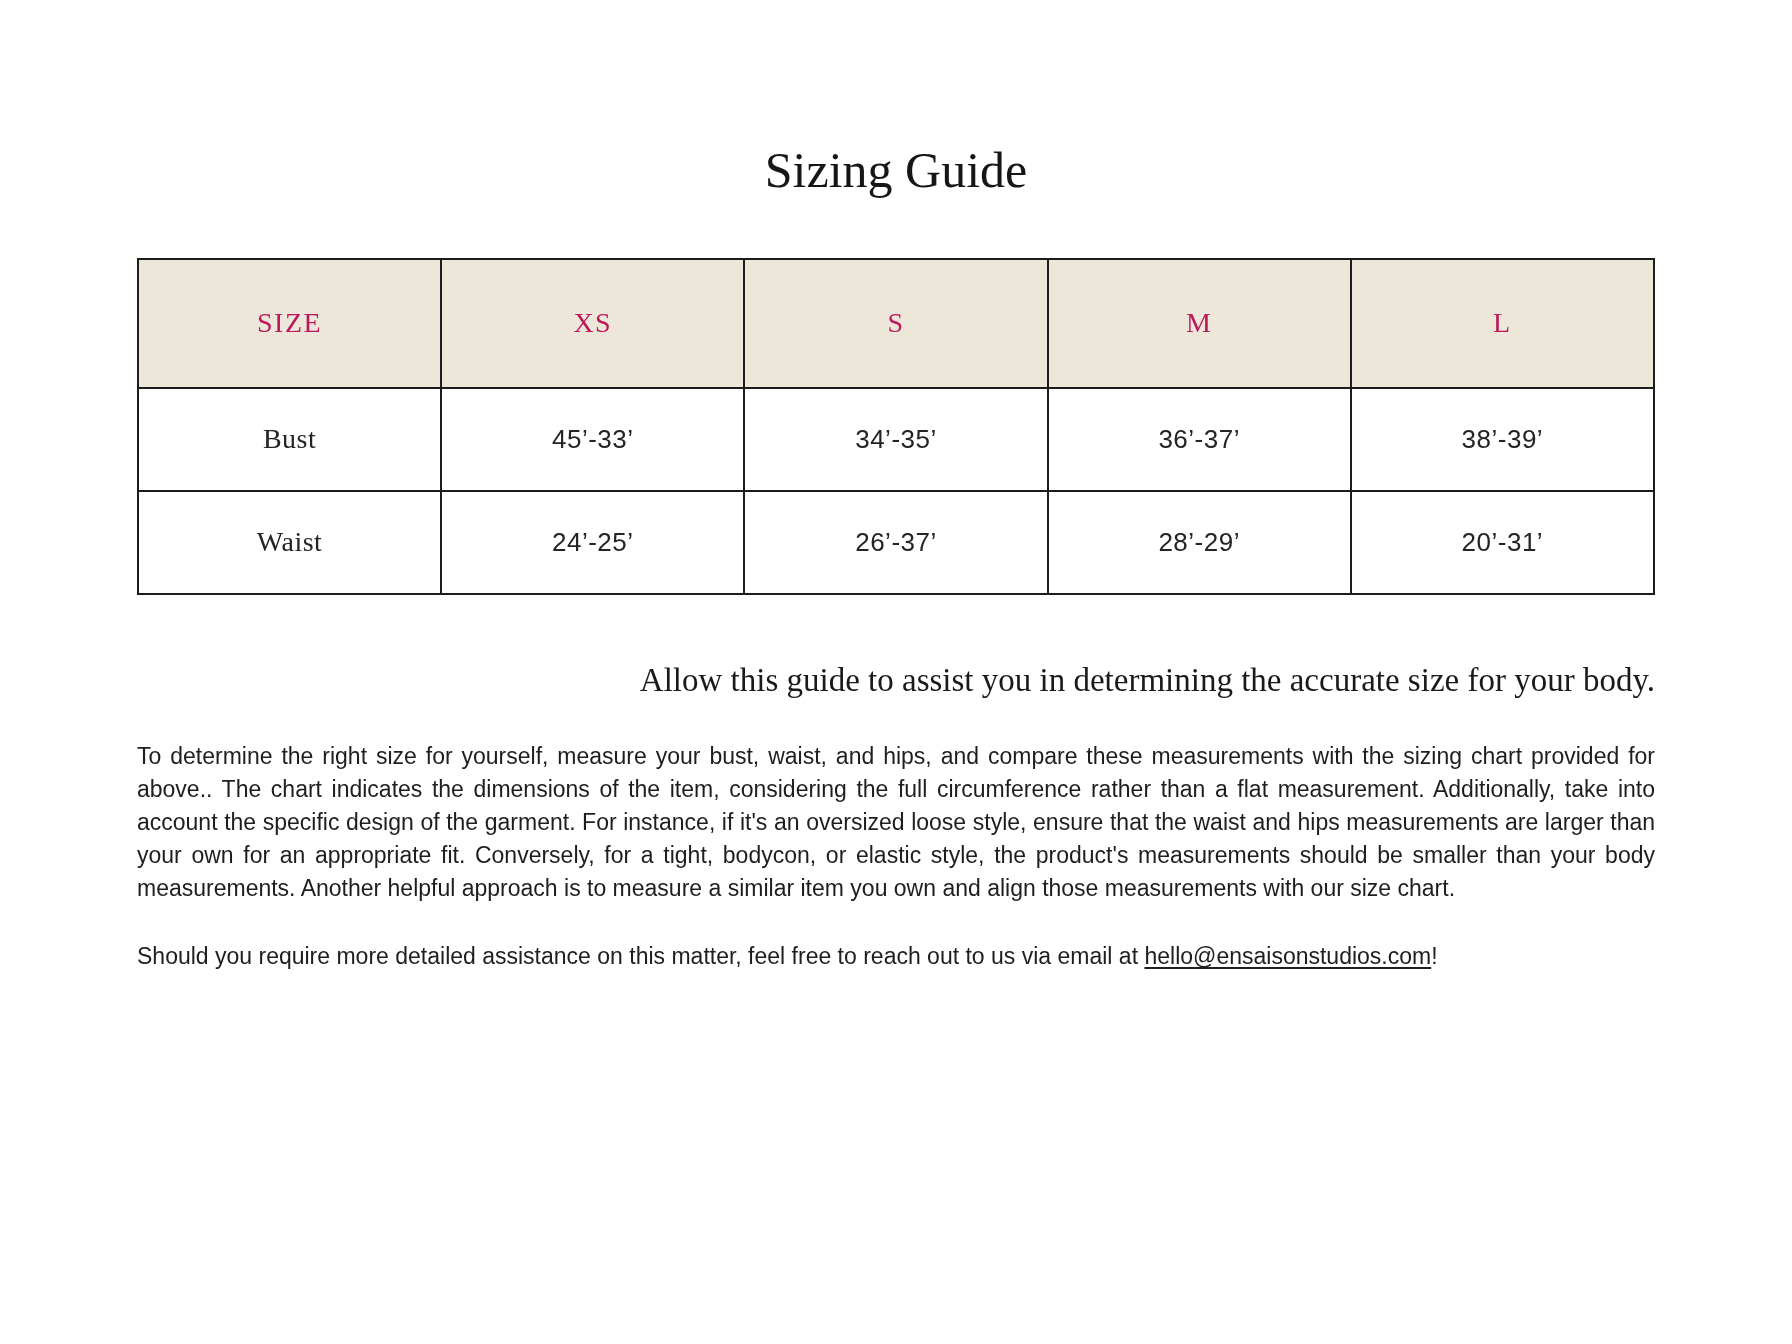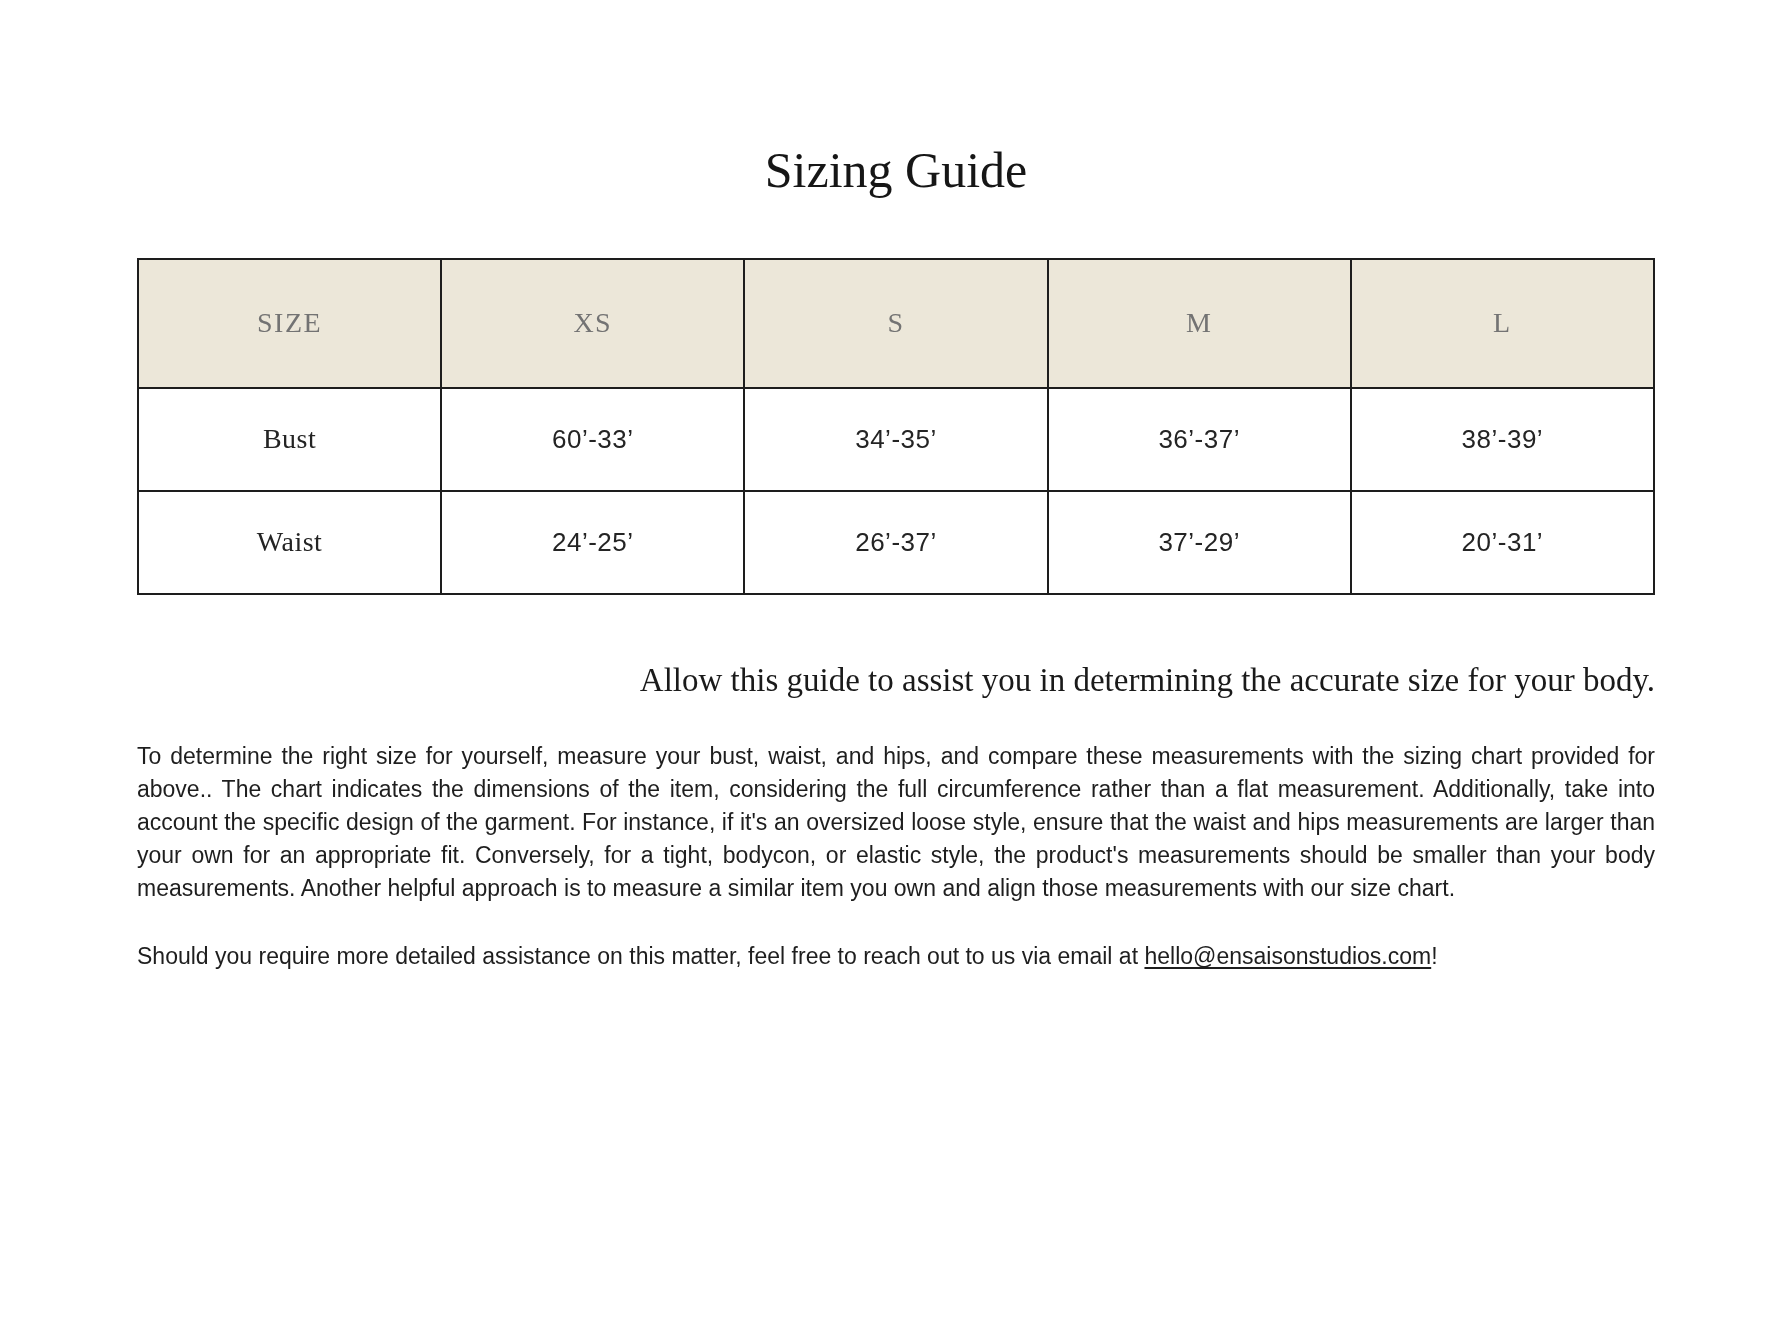--- a/index.html
+++ b/index.html
@@ -39,21 +39,21 @@
     vertical-align: middle;
     padding: 0;
   }
   table.size-table thead th {
     height: 129px;
     background: #ece7d9;
     font-family: "Liberation Serif", serif;
     font-weight: 400;
     font-size: 28px;
     letter-spacing: 1.5px;
-    color: #737373;
+    color: #be185d;
   }
   table.size-table tbody td {
     height: 103px;
     background: #ffffff;
     font-size: 26px;
     letter-spacing: 0.5px;
     color: #242424;
   }
   table.size-table tbody td.row-label {
     font-family: "Liberation Serif", serif;
@@ -101,30 +101,30 @@
         <th>SIZE</th>
         <th>XS</th>
         <th>S</th>
         <th>M</th>
         <th>L</th>
       </tr>
     </thead>
     <tbody>
       <tr>
         <td class="row-label">Bust</td>
-        <td>60’-33’</td>
+        <td>45’-33’</td>
         <td>34’-35’</td>
         <td>36’-37’</td>
         <td>38’-39’</td>
       </tr>
       <tr>
         <td class="row-label">Waist</td>
         <td>24’-25’</td>
         <td>26’-37’</td>
-        <td>37’-29’</td>
+        <td>28’-29’</td>
         <td>20’-31’</td>
       </tr>
     </tbody>
   </table>
 
   <p class="lead-line">Allow this guide to assist you in determining the accurate size for your body.</p>
 
   <p class="body-paragraph">To determine the right size for yourself, measure your bust, waist, and hips, and compare these measurements with the sizing chart provided for above.. The chart indicates the dimensions of the item, considering the full circumference rather than a flat measurement. Additionally, take into account the specific design of the garment. For instance, if it's an oversized loose style, ensure that the waist and hips measurements are larger than your own for an appropriate fit. Conversely, for a tight, bodycon, or elastic style, the product's measurements should be smaller than your body measurements. Another helpful approach is to measure a similar item you own and align those measurements with our size chart.</p>
 
   <p class="contact-line"><span>Should you require more detailed assistance on this matter, feel free to reach out to us via email at </span><a href="#" class="email-link">hello@ensaisonstudios.com</a><span>!</span></p>

